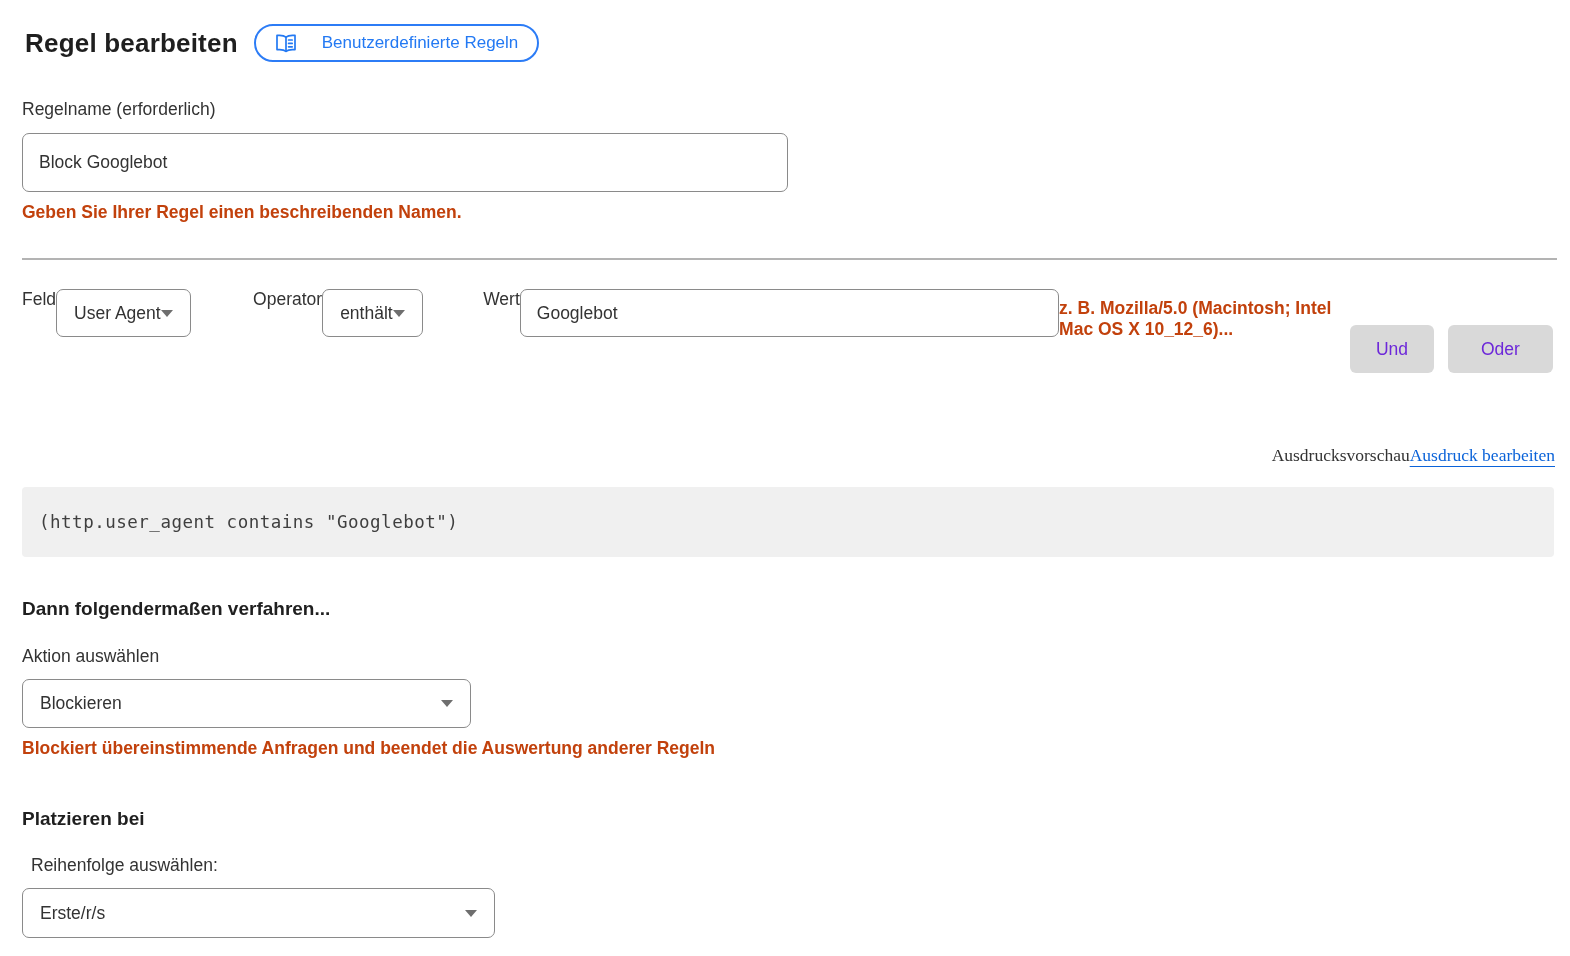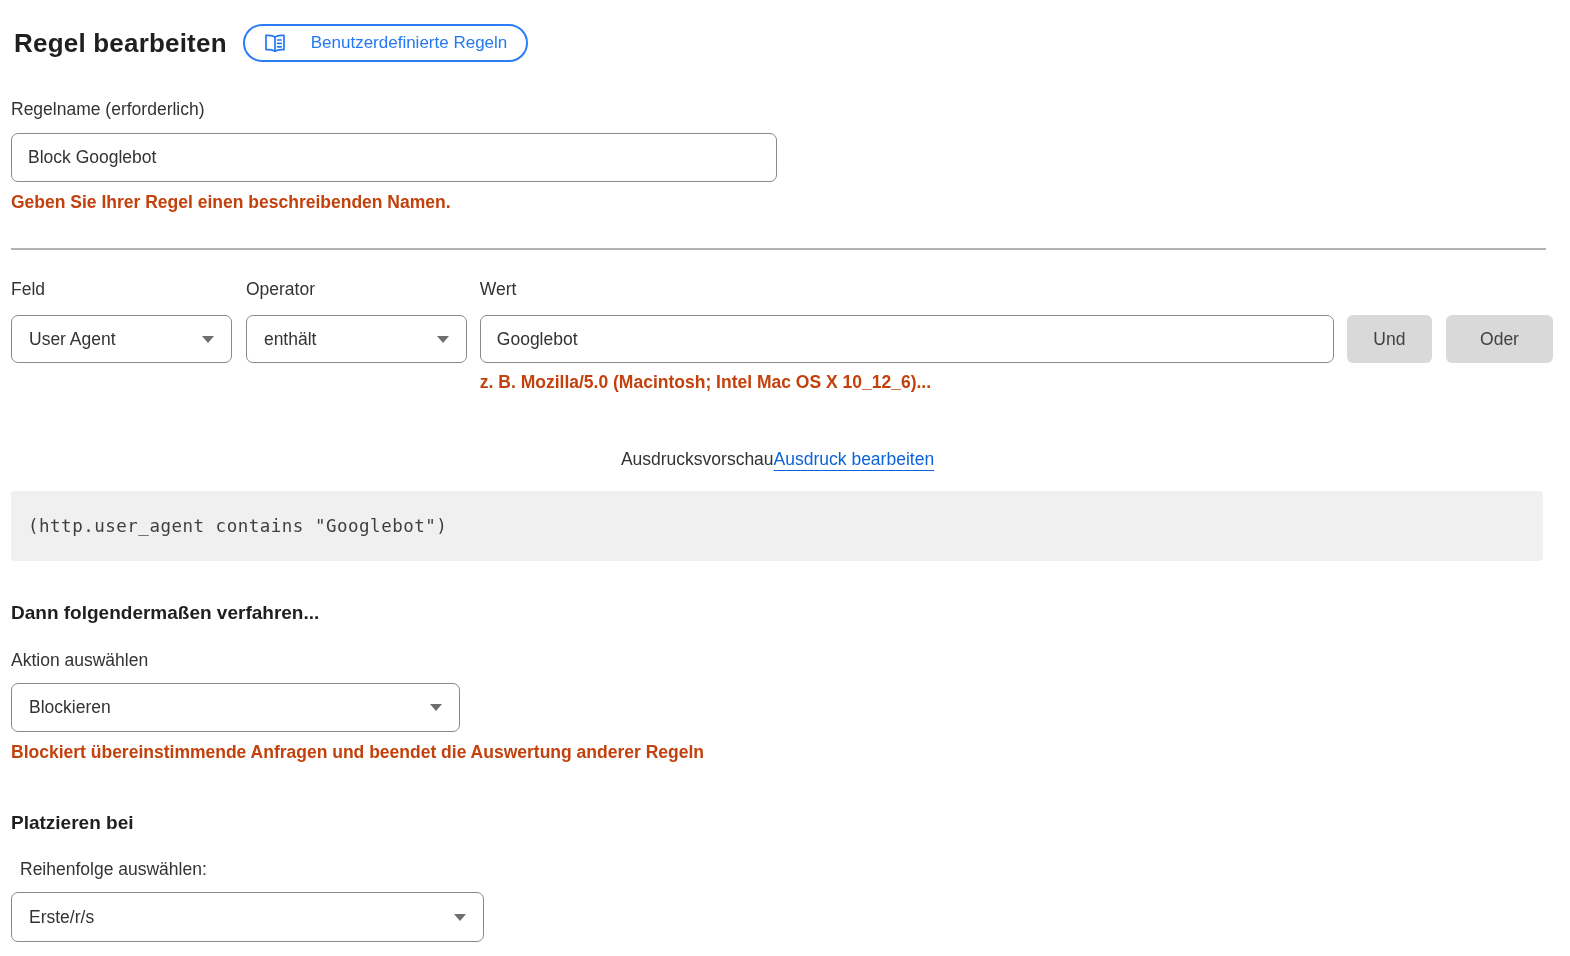--- a/index.html
+++ b/index.html
@@ -8,21 +8,21 @@
     font-family: "Liberation Sans", sans-serif;
     color: #333333;
     width: 1570px;
     height: 956px;
     overflow: hidden;
   }
   .page {
     position: relative;
     width: 1570px;
     height: 956px;
-    padding: 20px 17px 0 11px;
+    padding: 20px 17px 0 22px;
   }
 
   
   .header-row {
     display: flex;
     align-items: center;
     gap: 16px;
     margin-left: 3px;
     margin-top: 4px;
   }
@@ -53,21 +53,21 @@
     font-size: 17.5px;
     color: #333333;
   }
   .help-text {
     font-size: 17.5px;
     color: #c2410c;
     font-weight: bold;
   }
   .text-input {
     display: block;
-    height: 49px;
+    height: 59px;
     border: 1px solid #8a8a8a;
     border-radius: 7px;
     padding: 0 16px;
     font-size: 17.5px;
     color: #333333;
     font-family: "Liberation Sans", sans-serif;
     background: #ffffff;
     outline: none;
   }
   .dropdown {
@@ -103,48 +103,49 @@
     background: #b3b3b3;
     margin-top: 35px;
     border: none;
   }
 
   
   .condition-row {
     display: flex;
     margin-top: 29px;
   }
-  .cond-col { display: flex; flex-direction: column; }
+  .cond-col { display: flex; flex-direction: row; }
   .cond-col .field-label { height: 21px; margin-bottom: 15px; }
   .col-field { width: 223px; margin-right: 14px; }
   .col-operator { width: 223px; margin-right: 13px; }
   .col-value { width: 854px; margin-right: 13px; }
   .col-value .text-input { width: 854px; height: 48px; }
   .col-value .help-text { margin-top: 9px; }
   .logic-btn {
     margin-top: 36px;
     height: 48px;
     border: none;
     border-radius: 6px;
     background: #d9d9d9;
-    color: #404040;
+    color: #6d28d9;
     font-size: 17.5px;
     font-family: "Liberation Sans", sans-serif;
     cursor: pointer;
   }
   .and-btn { width: 86px; margin-right: 14px; }
   .or-btn { width: 108px; }
 
   
   .expression-header {
     display: flex;
     align-items: baseline;
-    justify-content: center;
+    justify-content: flex-end;
     width: 1533px;
-    margin-top: 56px;
+    margin-top: 72px;
+    font-family: Liberation Serif, serif;
   }
   .edit-link {
     font-size: 17.5px;
     color: #0b63d9;
     text-decoration: underline;
     text-underline-offset: 5px;
     cursor: pointer;
   }
   .code-box {
     width: 1532px;

